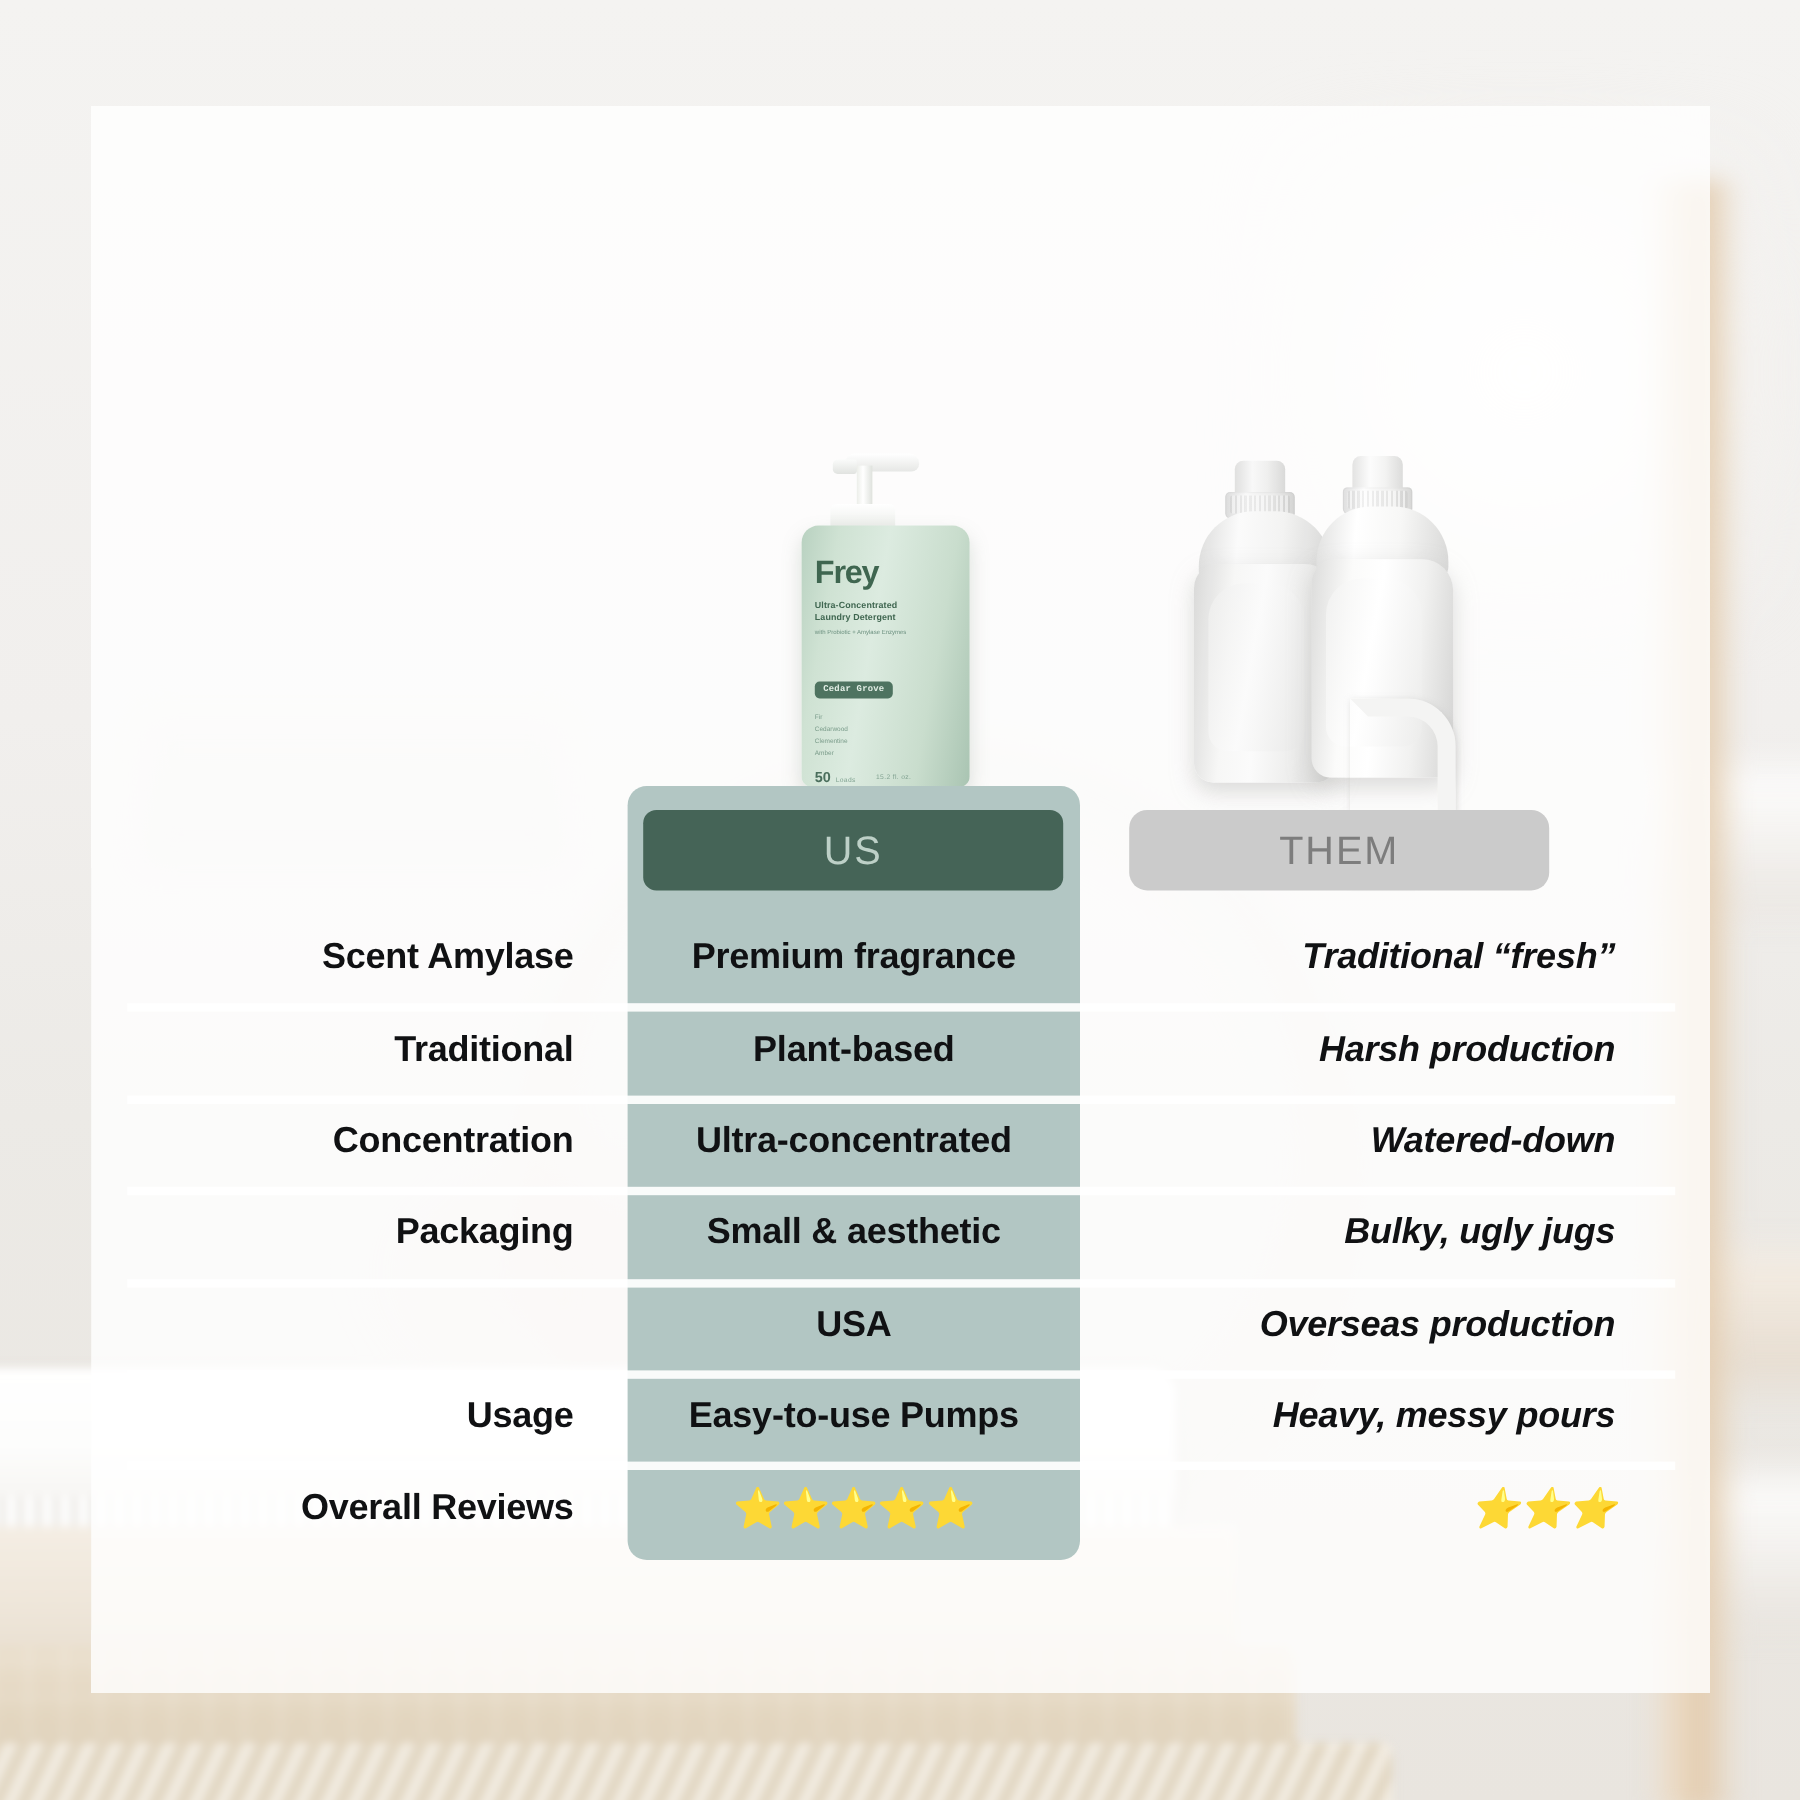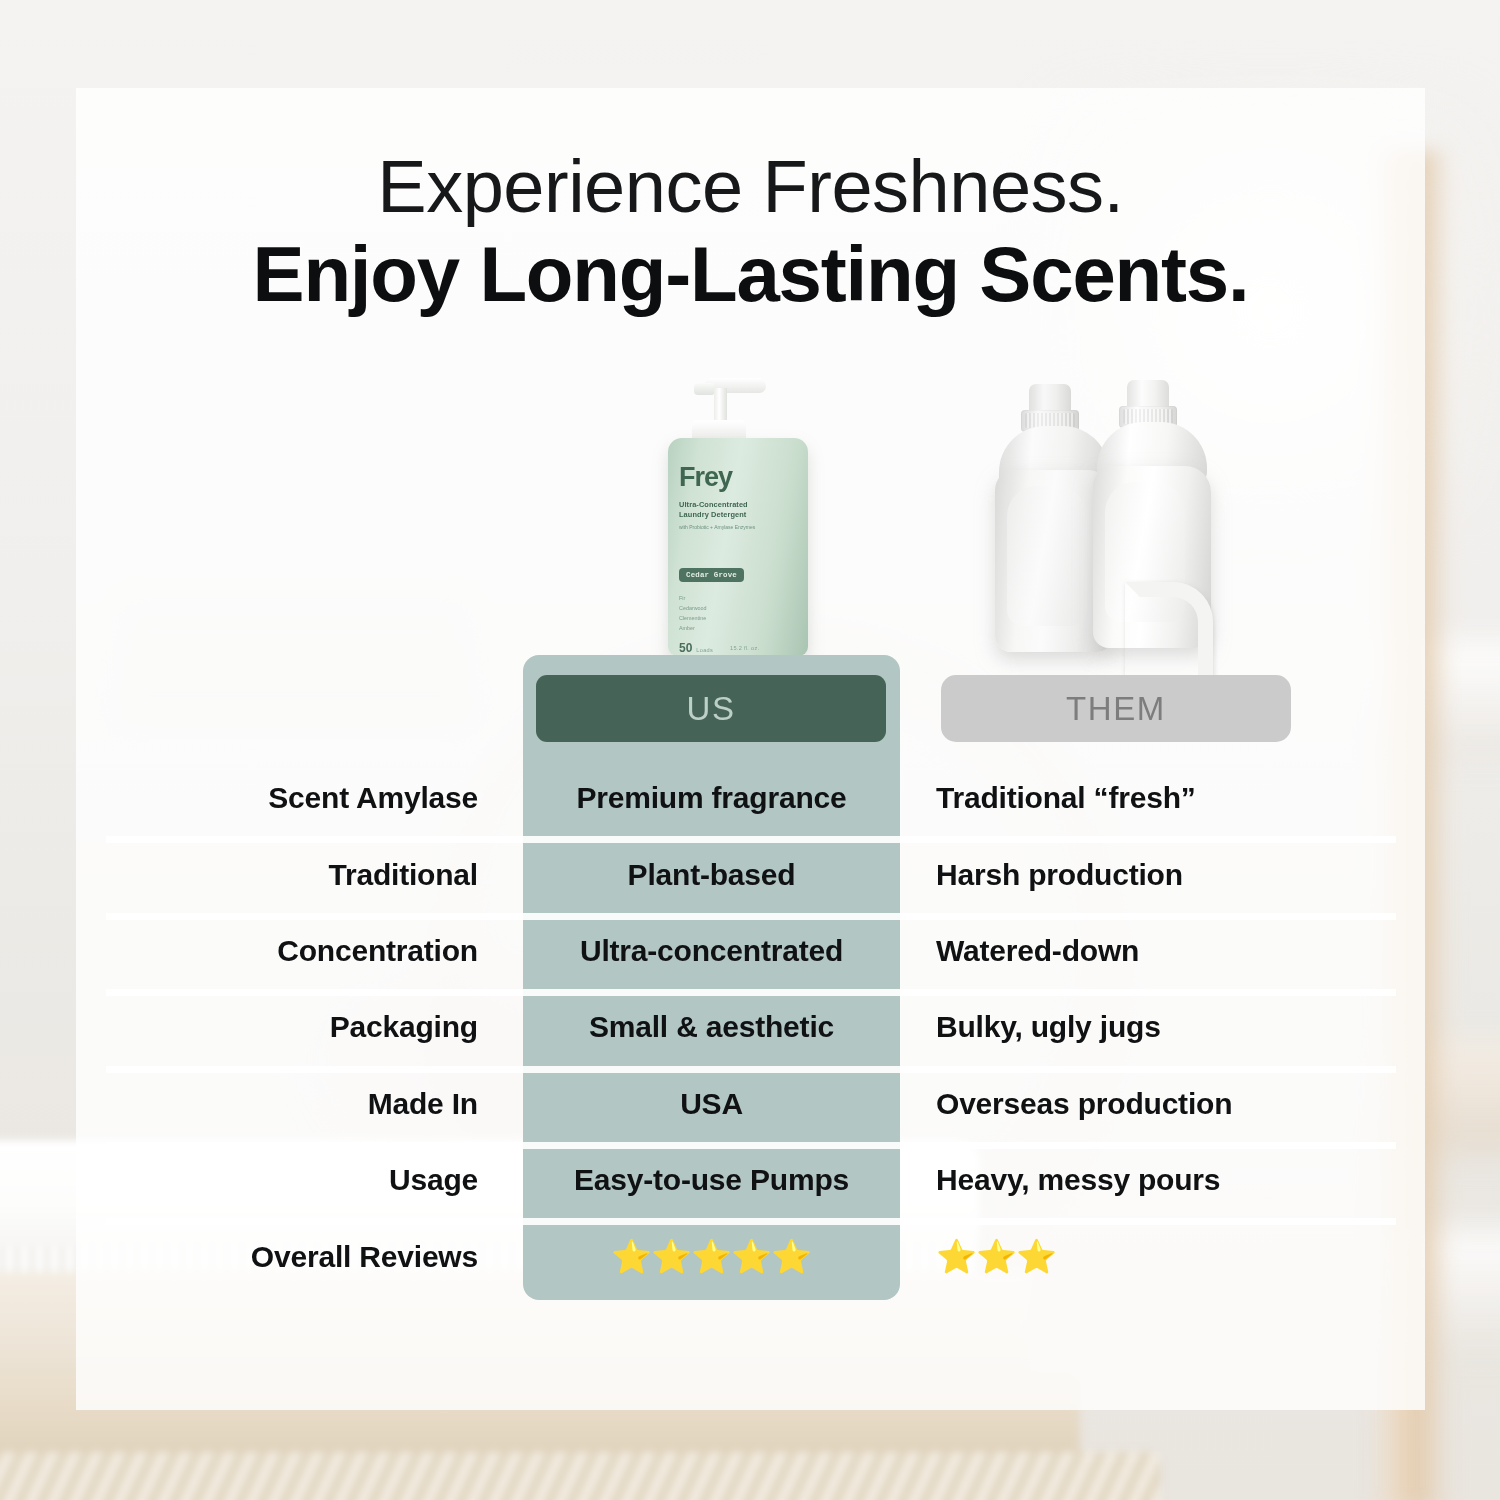--- a/index.html
+++ b/index.html
@@ -250,22 +250,22 @@
   }
   .cell-label{
     position:absolute;left:60px;width:342px;text-align:right;
     font-size:30px;font-weight:700;color:#101113;letter-spacing:-.2px;
   }
   .cell-us{
     position:absolute;left:447px;width:377px;text-align:center;
     font-size:30px;font-weight:700;color:#101113;letter-spacing:-.2px;
   }
   .cell-them{
-    position:absolute;left:860px;width:410px;text-align:left;
-    font-size:30px;font-weight:700;color:#101113;letter-spacing:-.2px;
+    position:absolute;left:860px;width:410px;text-align:right;
+    font-size:30px;font-weight:700;color:#101113;letter-spacing:-.2px;font-style:italic;
   }
   .stars{font-size:33px;letter-spacing:-1px;line-height:1;}
 </style>
 </head>
 <body>
 
 <div id="stage">
 
   <div class="bg bg-base">
     <div class="bg-blur-all">
@@ -286,24 +286,20 @@
       </div>
       <div class="linen linen3">
         <div class="weave"></div>
       </div>
       <div class="linen linen4"></div>
     </div>
   </div>
 
   <div class="panel"></div>
 
-  <div class="headline">
-    <div class="head-line1">Experience Freshness.</div>
-    <div class="head-line2">Enjoy Long-Lasting Scents.</div>
-  </div>
 
   <div class="frey-bottle">
     <div class="frey-pump-head">
       <div class="frey-pump-nozzle"></div>
       <div class="frey-pump-tip"></div>
     </div>
     <div class="frey-pump-stem"></div>
     <div class="frey-collar"></div>
     <div class="frey-body">
       <div class="frey-logo">Frey</div>
@@ -379,21 +375,20 @@
 
       <div class="row">
         <div class="sep"></div>
         <div class="cell-label">Packaging</div>
         <div class="cell-us">Small &amp; aesthetic</div>
         <div class="cell-them">Bulky, ugly jugs</div>
       </div>
 
       <div class="row">
         <div class="sep"></div>
-        <div class="cell-label">Made In</div>
         <div class="cell-us">USA</div>
         <div class="cell-them">Overseas production</div>
       </div>
 
       <div class="row">
         <div class="sep"></div>
         <div class="cell-label">Usage</div>
         <div class="cell-us">Easy-to-use Pumps</div>
         <div class="cell-them">Heavy, messy pours</div>
       </div>

